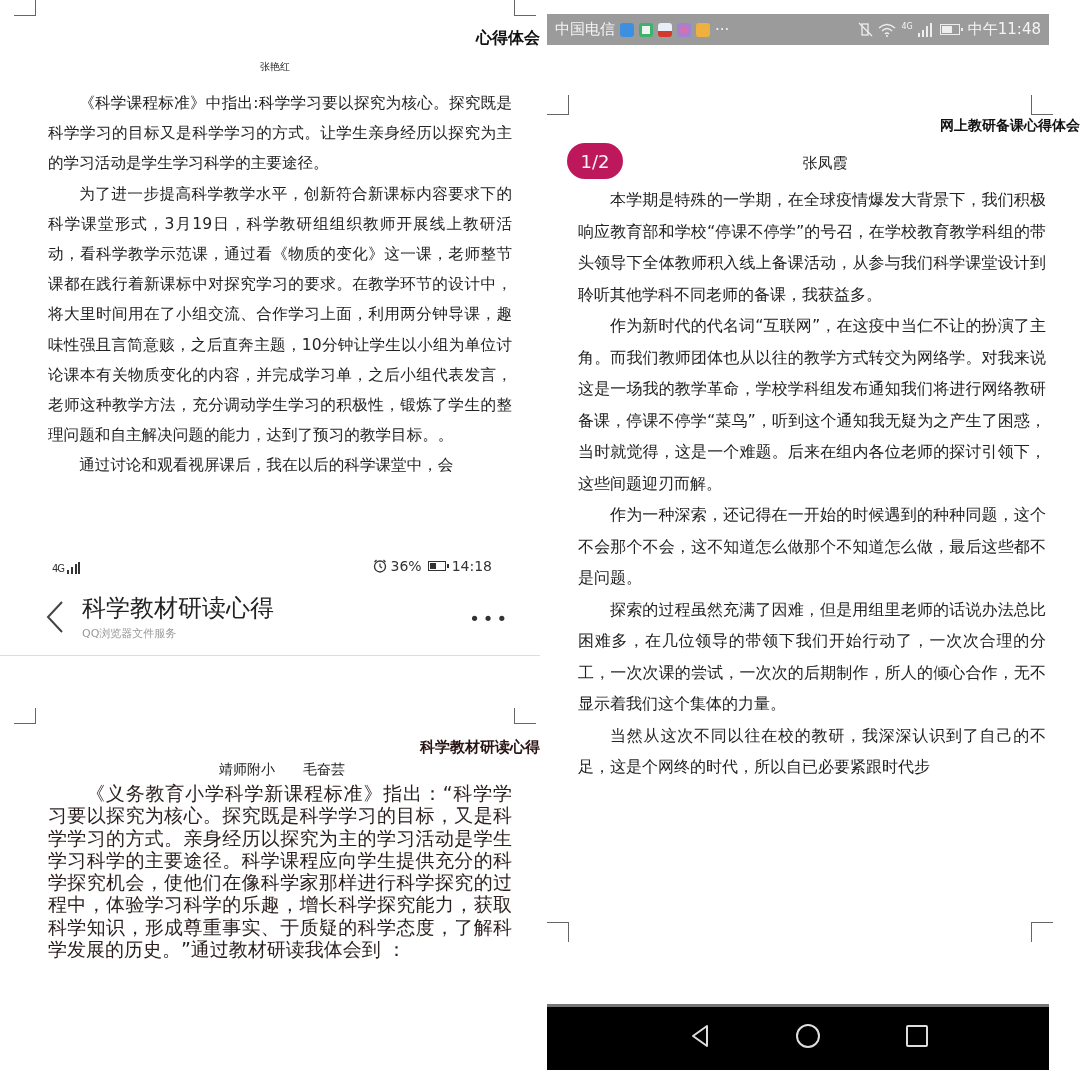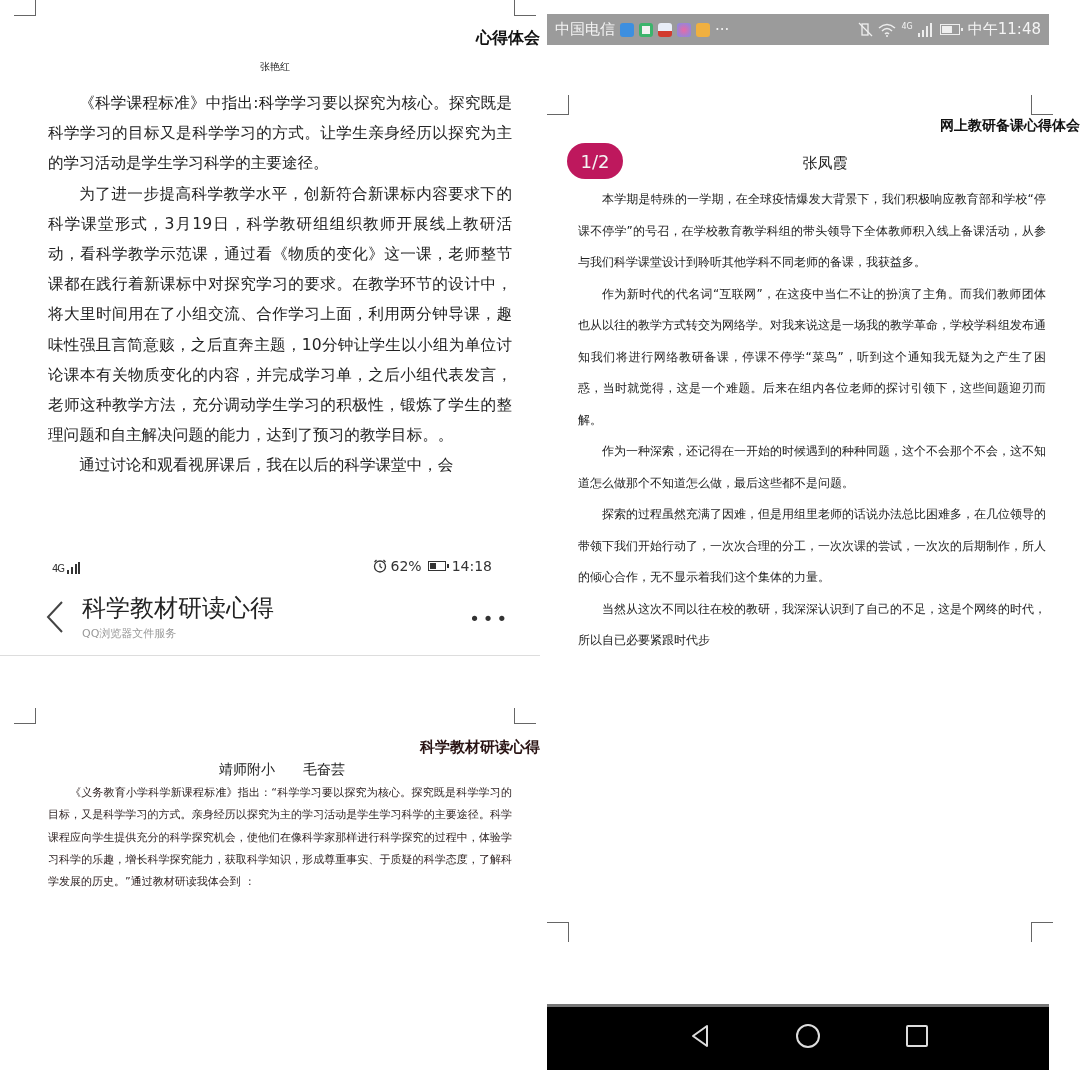--- a/index.html
+++ b/index.html
@@ -34,36 +34,36 @@
   .batt::after { content: ""; position: absolute; right: -4px; top: 2px; width: 2px; height: 4px; background: #333; }
 
   .appbar { position: absolute; left: 0; top: 44px; width: 540px; height: 64px; border-bottom: 1px solid #ddd; }
   .back-btn { position: absolute; left: 40px; top: 2px; width: 30px; height: 46px; cursor: pointer; }
   .app-title { position: absolute; left: 82px; top: 0; font-size: 24px; color: #222; }
   .app-sub { position: absolute; left: 82px; top: 34px; font-size: 11px; color: #999; }
   .more-btn { position: absolute; right: 30px; top: 16px; font-size: 18px; color: #333; letter-spacing: 3px; cursor: pointer; }
 
   #lb .doc-title { top: 190px; font-size: 15px; padding-left: 10px; color: #2a1414; }
   #lb .doc-author { top: 213px; font-size: 14px; padding-left: 24px; }
-  #lb .doc-body { left: 36px; top: 234px; width: 476px; font-size: 11px; line-height: 22.3px; color: #2a1e1e; }
+  #lb .doc-body { left: 36px; top: 234px; width: 476px; font-size: 19px; line-height: 22.3px; color: #2a1e1e; }
 
   
   #rt { left: 540px; top: 0; width: 540px; height: 1080px; }
   .statusbar-r { position: absolute; left: 7px; top: 14px; width: 502px; height: 31px; background: #9b9b9b; color: #f4f4f4; font-size: 15px; display: flex; align-items: center; justify-content: space-between; padding: 0 8px; }
   .sbr-left, .sbr-right { display: flex; align-items: center; gap: 5px; }
   .ni { display: inline-block; width: 14px; height: 14px; border-radius: 3px; }
   .batt-w { display: inline-block; width: 20px; height: 11px; border: 1px solid #eee; position: relative; margin: 0 3px; }
   .batt-w::before { content: ""; position: absolute; left: 1px; top: 1px; bottom: 1px; width: 10px; background: #eee; }
   .batt-w::after { content: ""; position: absolute; right: -4px; top: 3px; width: 2px; height: 3px; background: #eee; }
 
   .page-pill { position: absolute; left: 27px; top: 143px; width: 56px; height: 36px; border-radius: 18px; background: #be185d; color: #f4f4f4; font-size: 18px; display: flex; align-items: center; justify-content: center; }
 
   #rt .doc-title { top: 117px; font-size: 14px; padding-left: 30px; }
   #rt .doc-author { top: 154px; font-size: 15px; padding-left: 30px; }
-  #rt .doc-body { left: 26px; top: 184px; width: 480px; font-size: 12px; line-height: 31.5px; }
+  #rt .doc-body { left: 26px; top: 184px; width: 480px; font-size: 16px; line-height: 31.5px; }
 
   .navbar { position: absolute; left: 7px; top: 1004px; width: 502px; height: 66px; background: #000; border-top: 3px solid #777; }
   .nav-btn { position: absolute; top: 14px; width: 30px; height: 30px; cursor: pointer; }
 </style>
 </head>
 <body>
 
 <div class="panel" id="lt">
   <div class="crop tl" style="left:14px; top:0;"></div>
   <div class="crop tr" style="left:514px; top:0;"></div>
@@ -85,21 +85,21 @@
         <rect x="9" y="2" width="2" height="10" fill="#333"></rect>
         <rect x="12" y="0" width="2" height="12" fill="#333"></rect>
       </svg>
   </div>
   <div class="sb-right">
     <svg width="14" height="14" viewBox="0 0 14 14">
         <circle cx="7" cy="7.5" r="5.5" fill="none" stroke="#333" stroke-width="1.3"></circle>
         <path d="M7 4.5V7.5L9 9" stroke="#333" stroke-width="1.2" fill="none"></path>
         <path d="M1.5 3L3.5 1M12.5 3L10.5 1" stroke="#333" stroke-width="1.2"></path>
       </svg>
-    <span>62%</span>
+    <span>36%</span>
     <span class="batt"></span>
     <span>14:18</span>
   </div>
 
   <div class="appbar">
     <div class="back-btn">
       <svg width="30" height="46" viewBox="0 0 30 46">
           <path d="M22 8L8 23L22 38" stroke="#444" stroke-width="2" fill="none"></path>
         </svg>
     </div>

